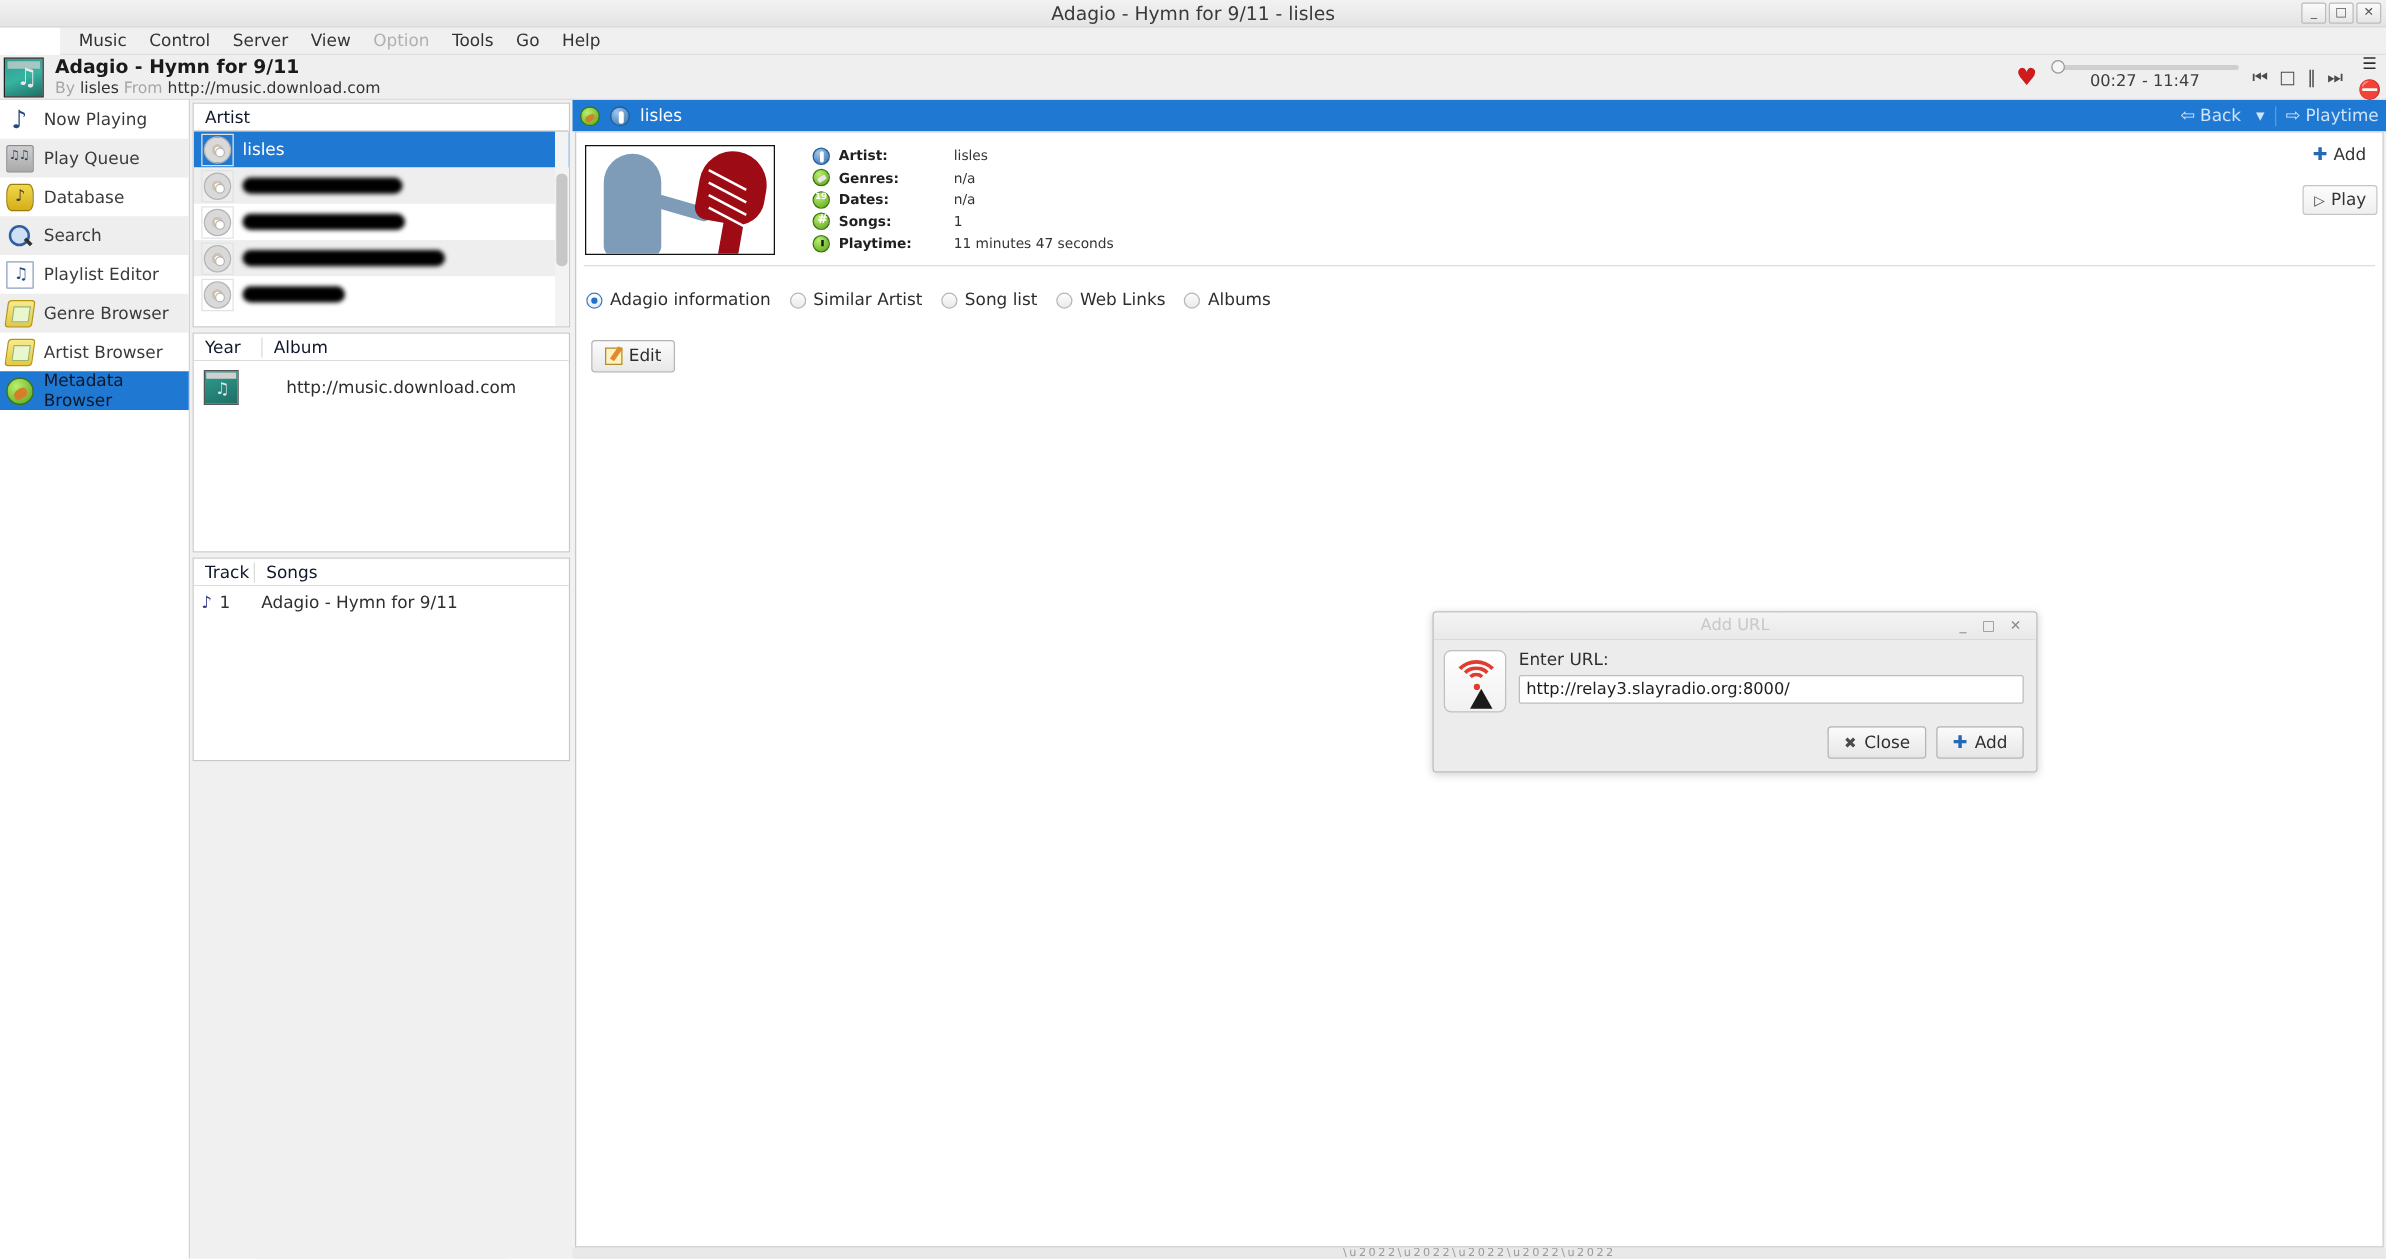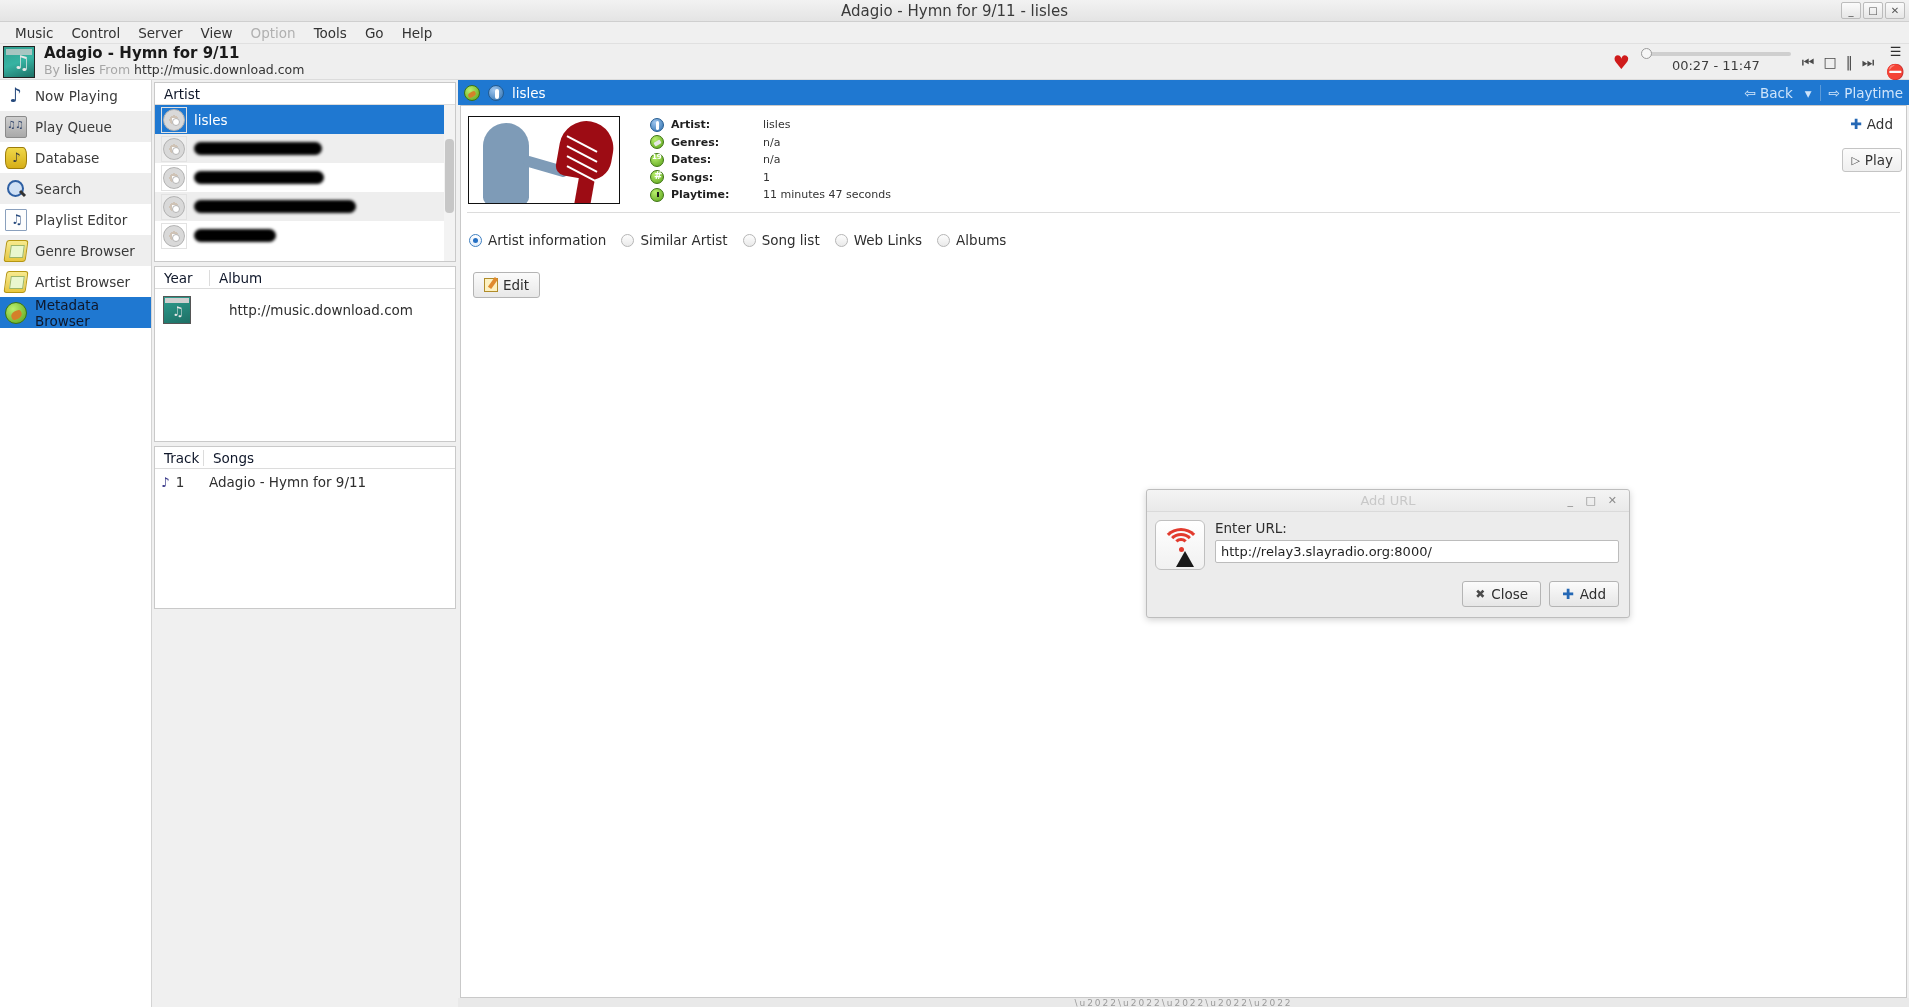--- a/index.html
+++ b/index.html
@@ -31,20 +31,21 @@
     font-size: 10px; line-height: 15px; text-align: center; color: #555;
     cursor: pointer;
   }
   
   .menubar {
     height: 22px;
     background: #f0f0f0;
     display: flex; align-items: center;
     padding-left: 6px;
     border-bottom: 1px solid #e0e0e0;
+    margin-left: 48px;
   }
   .menubar .mi {
     padding: 2px 9px; font-size: 13.5px; color: #333; cursor: default;
   }
   .menubar .mi.disabled { color: #b0b0b0; }
 
   
   .npbar {
     height: 36px; background: #efefef;
     display: flex; align-items: center;
@@ -595,21 +596,21 @@
             <span class="val">11 minutes 47 seconds</span>
           </div>
         </div>
       </div>
 
       <div class="hr"></div>
 
       <div class="radiorow">
         <span class="radio">
           <span class="rdot on"></span>
-          <span>Artist information</span>
+          <span>Adagio information</span>
         </span>
         <span class="radio">
           <span class="rdot"></span>
           <span>Similar Artist</span>
         </span>
         <span class="radio">
           <span class="rdot"></span>
           <span>Song list</span>
         </span>
         <span class="radio">

